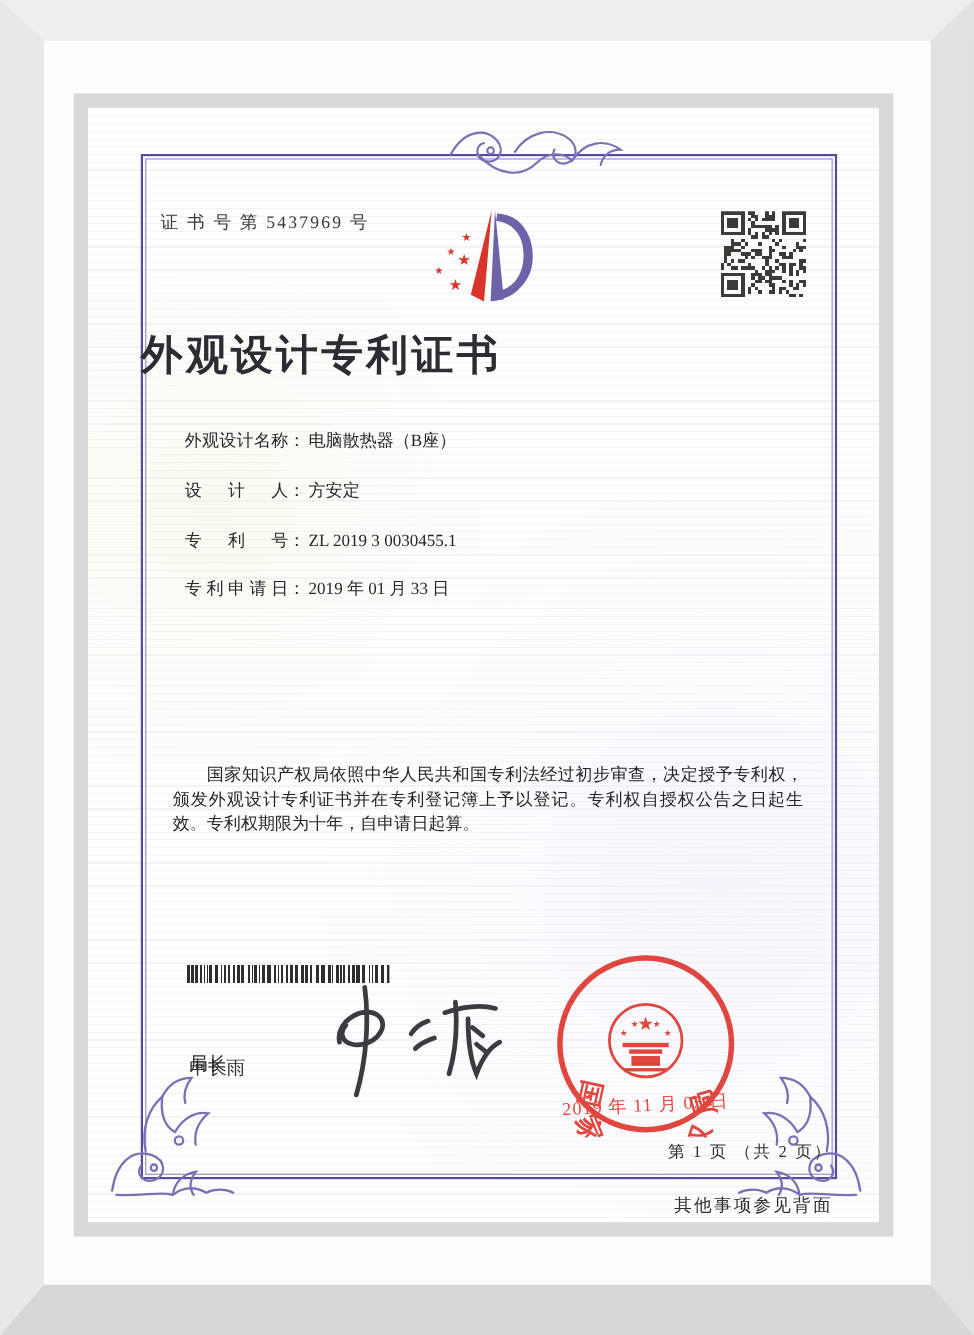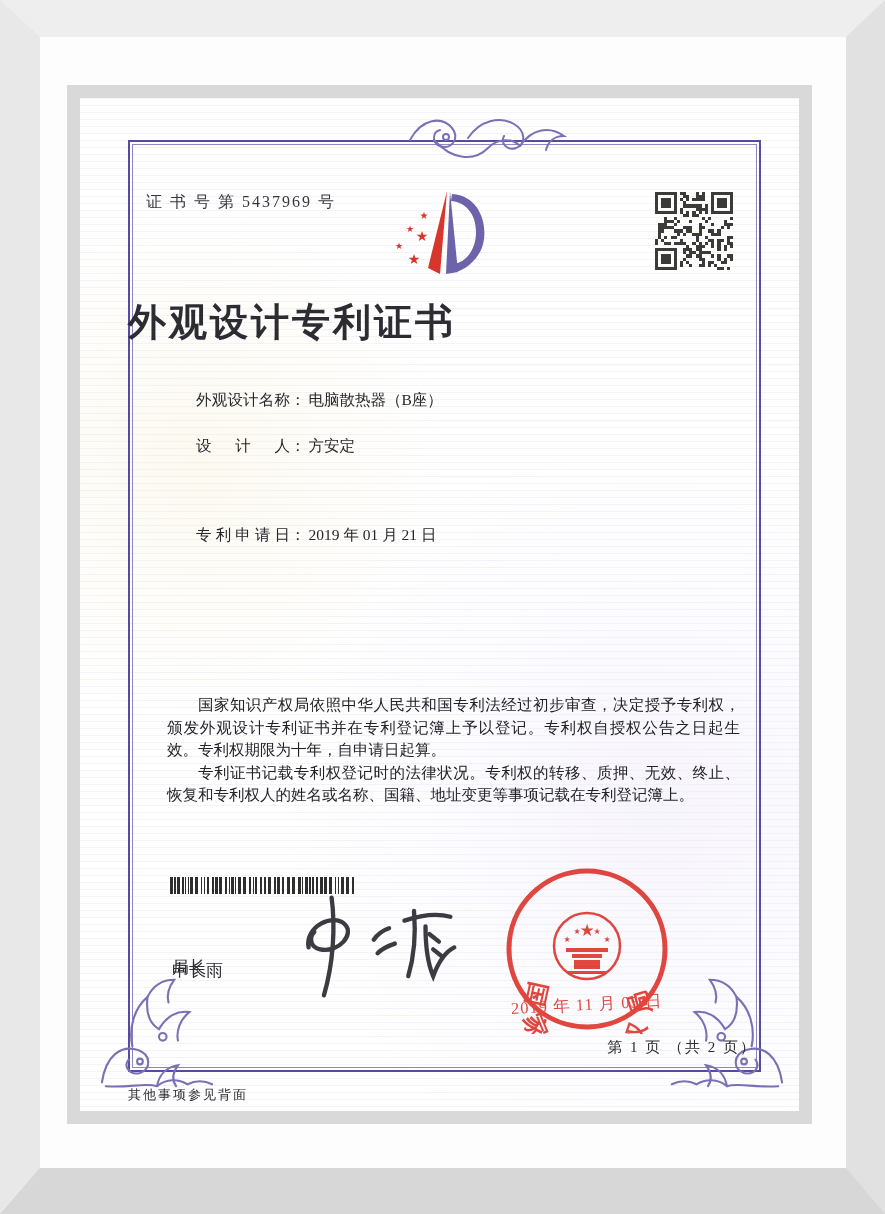--- a/index.html
+++ b/index.html
@@ -18,31 +18,31 @@
       #ffffff;}
   
   .cert-border{position:absolute;left:128px;top:140px;width:629px;height:928px;
                border:2.5px solid #554c9f;}
   .cert-border::after{content:"";position:absolute;inset:2px;border:1px solid #8e86c2;}
   
   .abs{position:absolute;}
   .cert-no{left:146px;top:192px;font-size:16px;letter-spacing:2px;color:#37373d;}
   .title{left:128px;top:297px;width:629px;text-align:left;font-size:38px;font-weight:bold;
          letter-spacing:3px;color:#2c2c32;}
-  .row{left:168px;font-size:15.5px;color:#26262b;white-space:nowrap;margin-left:28px;}
+  .row{left:168px;font-size:15.5px;color:#26262b;white-space:nowrap;}
   .row .lbl{display:inline-block;width:94px;text-align:justify;text-align-last:justify;}
   .row .val{margin-left:3px;}
   .pair2{margin-left:26px;}
-  .paras{left:167px;top:694px;width:573px;font-size:15.5px;line-height:22.5px;
+  .paras{left:157px;top:694px;width:573px;font-size:15.5px;line-height:22.5px;
          text-align:justify;color:#222227;}
   .paras p{margin:0;text-indent:2em;}
   .officer{left:172px;font-family:"Liberation Sans",sans-serif;font-size:17px;color:#2d2d32;}
   .page-info{left:128px;top:1038px;width:629px;text-align:right;font-size:15px;
              letter-spacing:2px;color:#2c2c31;}
-  .back-note{left:128px;top:1086px;width:629px;text-align:left;font-size:13px;
+  .back-note{left:128px;top:1086px;width:629px;text-align:right;font-size:16px;
              letter-spacing:2px;color:#2c2c31;}
   svg{display:block;}
   .seal-svg{opacity:.93;mix-blend-mode:multiply;}
 </style>
 </head>
 <body>
 
 <div class="stage">
 
   <div class="photo-frame">
@@ -378,27 +378,29 @@
     </svg>
 
   <div class="abs title">外观设计专利证书</div>
 
   <div class="abs row" style="top:390px;">
     <span class="lbl">外观设计名称</span><span>：</span><span class="val">电脑散热器（B座）</span>
   </div>
   <div class="abs row" style="top:436px;">
     <span class="lbl">设计人</span><span>：</span><span class="val">方安定</span>
   </div>
+  <div class="abs row" style="top:481px;">
+    <span class="lbl">专利号</span><span>：</span><span class="val">ZL 2019 3 0030455.1</span>
+  </div>
   <div class="abs row" style="top:525px;">
-    <span class="lbl">专利申请日</span><span>：</span><span class="val">2019 年 01 月 21 日</span>
+    <span class="lbl">专利申请日</span><span>：</span><span class="val">2019 年 01 月 33 日</span>
   </div>
 
   <div class="abs paras">
     <p>国家知识产权局依照中华人民共和国专利法经过初步审查，决定授予专利权，颁发外观设计专利证书并在专利登记簿上予以登记。专利权自授权公告之日起生效。专利权期限为十年，自申请日起算。</p>
-    <p>专利证书记载专利权登记时的法律状况。专利权的转移、质押、无效、终止、恢复和专利权人的姓名或名称、国籍、地址变更等事项记载在专利登记簿上。</p>
   </div>
 
   <svg id="barcode-svg" class="abs" style="left:170px;top:877px;" width="184" height="17" viewBox="0 0 184 17" shape-rendering="crispEdges">
       <rect x="0" y="0" width="3" height="17" fill="#2e2e2c"></rect>
       <rect x="4" y="0" width="2" height="17" fill="#2e2e2c"></rect>
       <rect x="7" y="0" width="3" height="17" fill="#2e2e2c"></rect>
       <rect x="12" y="0" width="2" height="17" fill="#2e2e2c"></rect>
       <rect x="15" y="0" width="1" height="17" fill="#2e2e2c"></rect>
       <rect x="18" y="0" width="1" height="17" fill="#2e2e2c"></rect>
       <rect x="20" y="0" width="3" height="17" fill="#2e2e2c"></rect>

